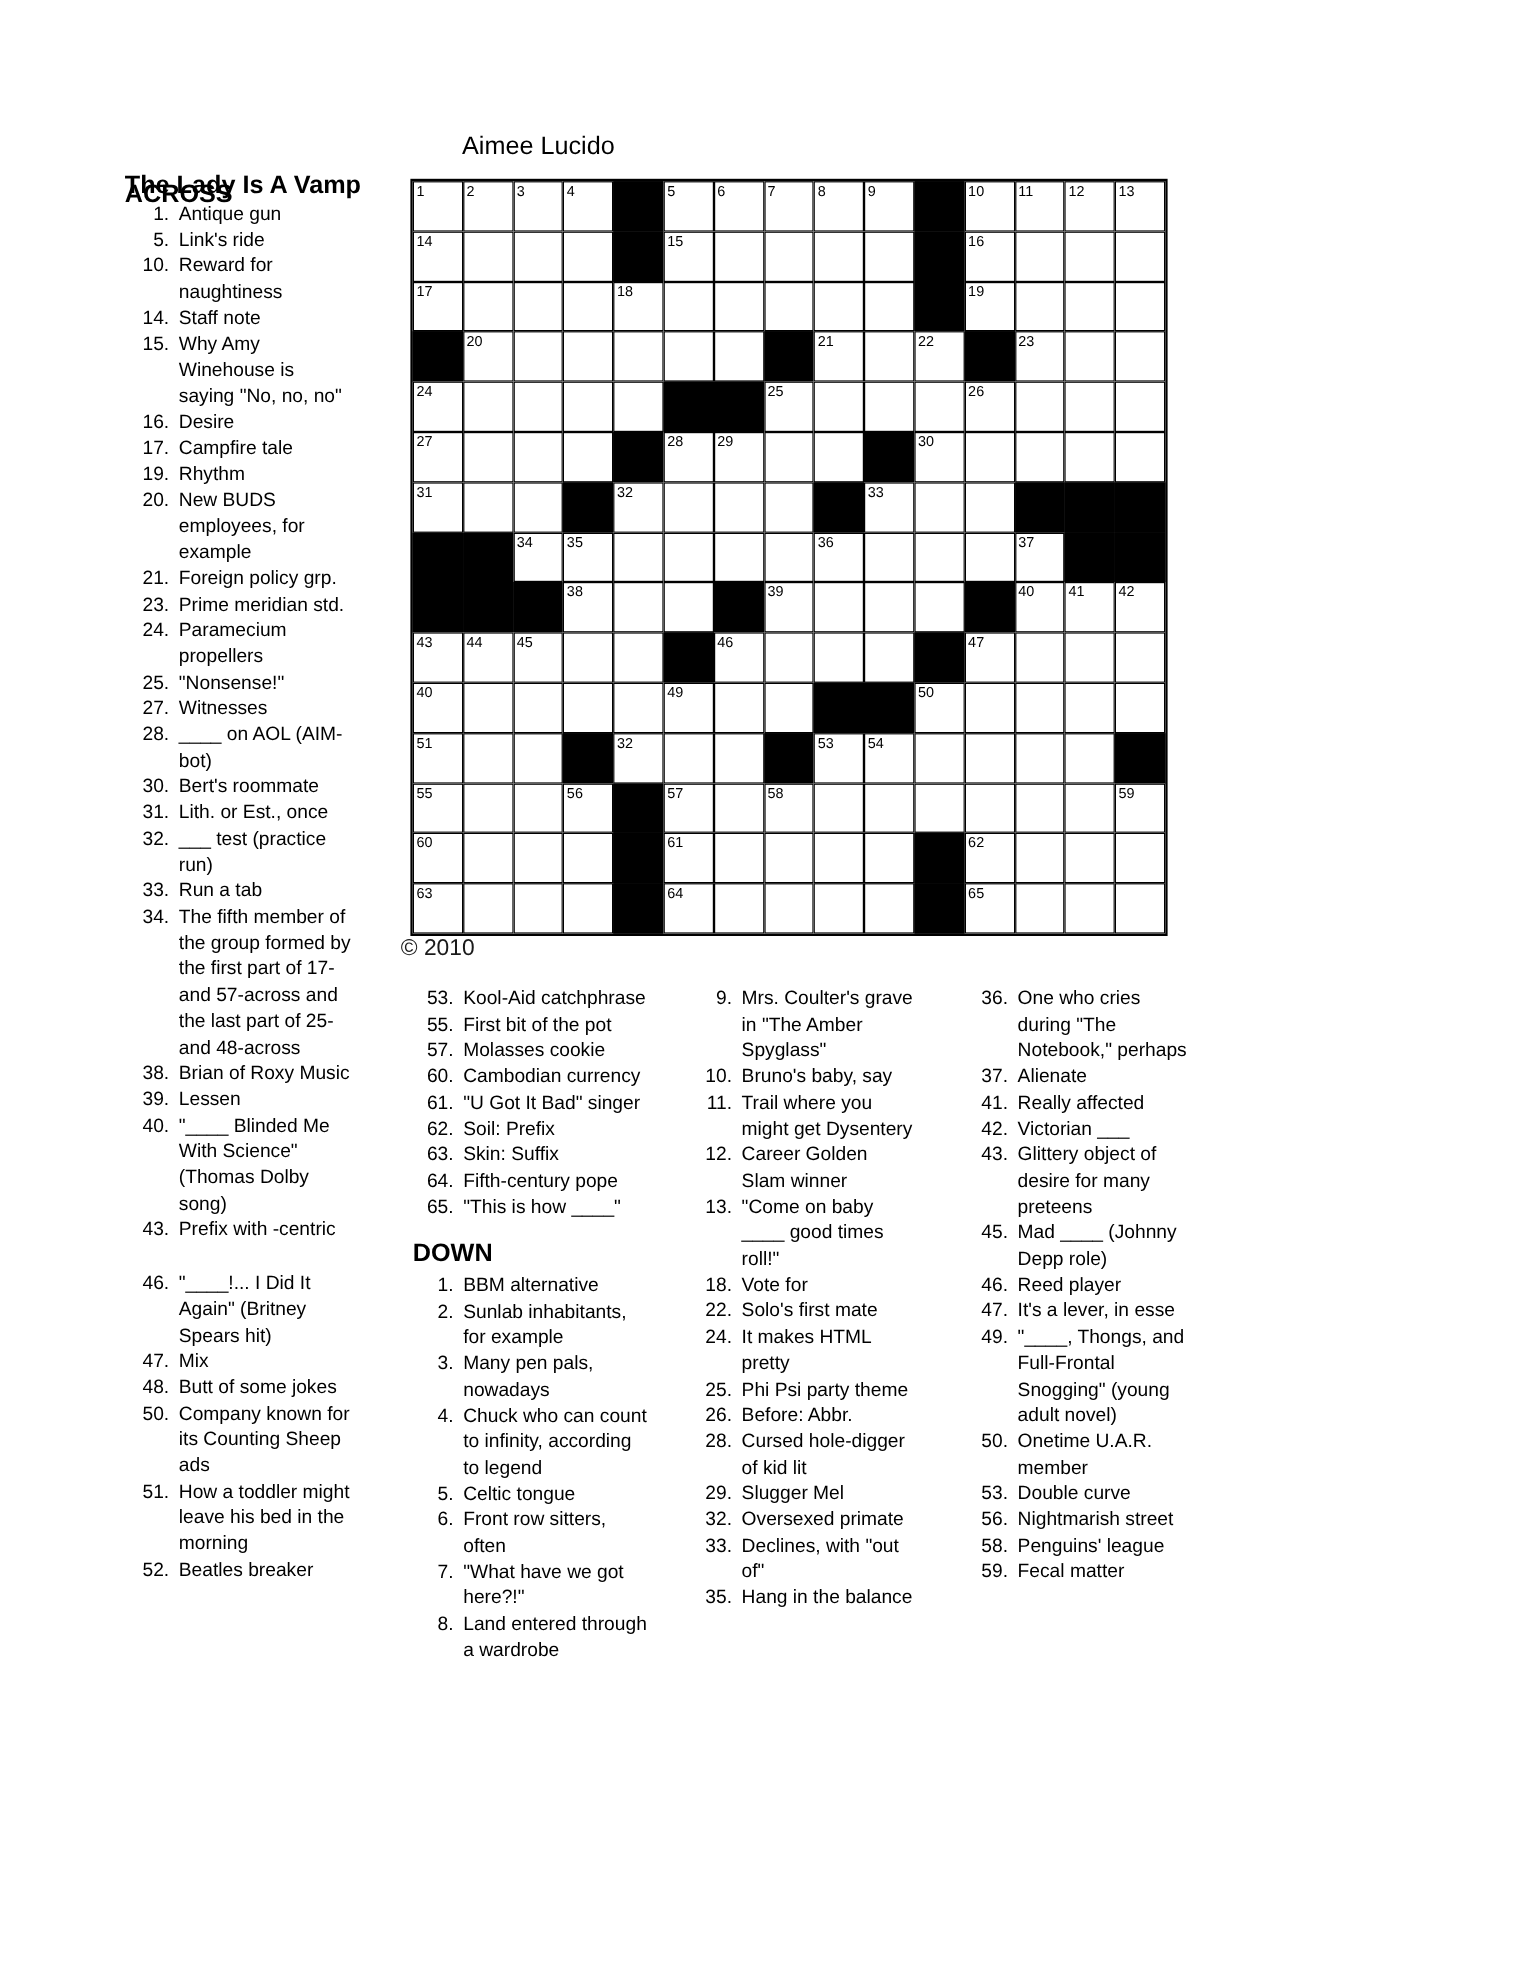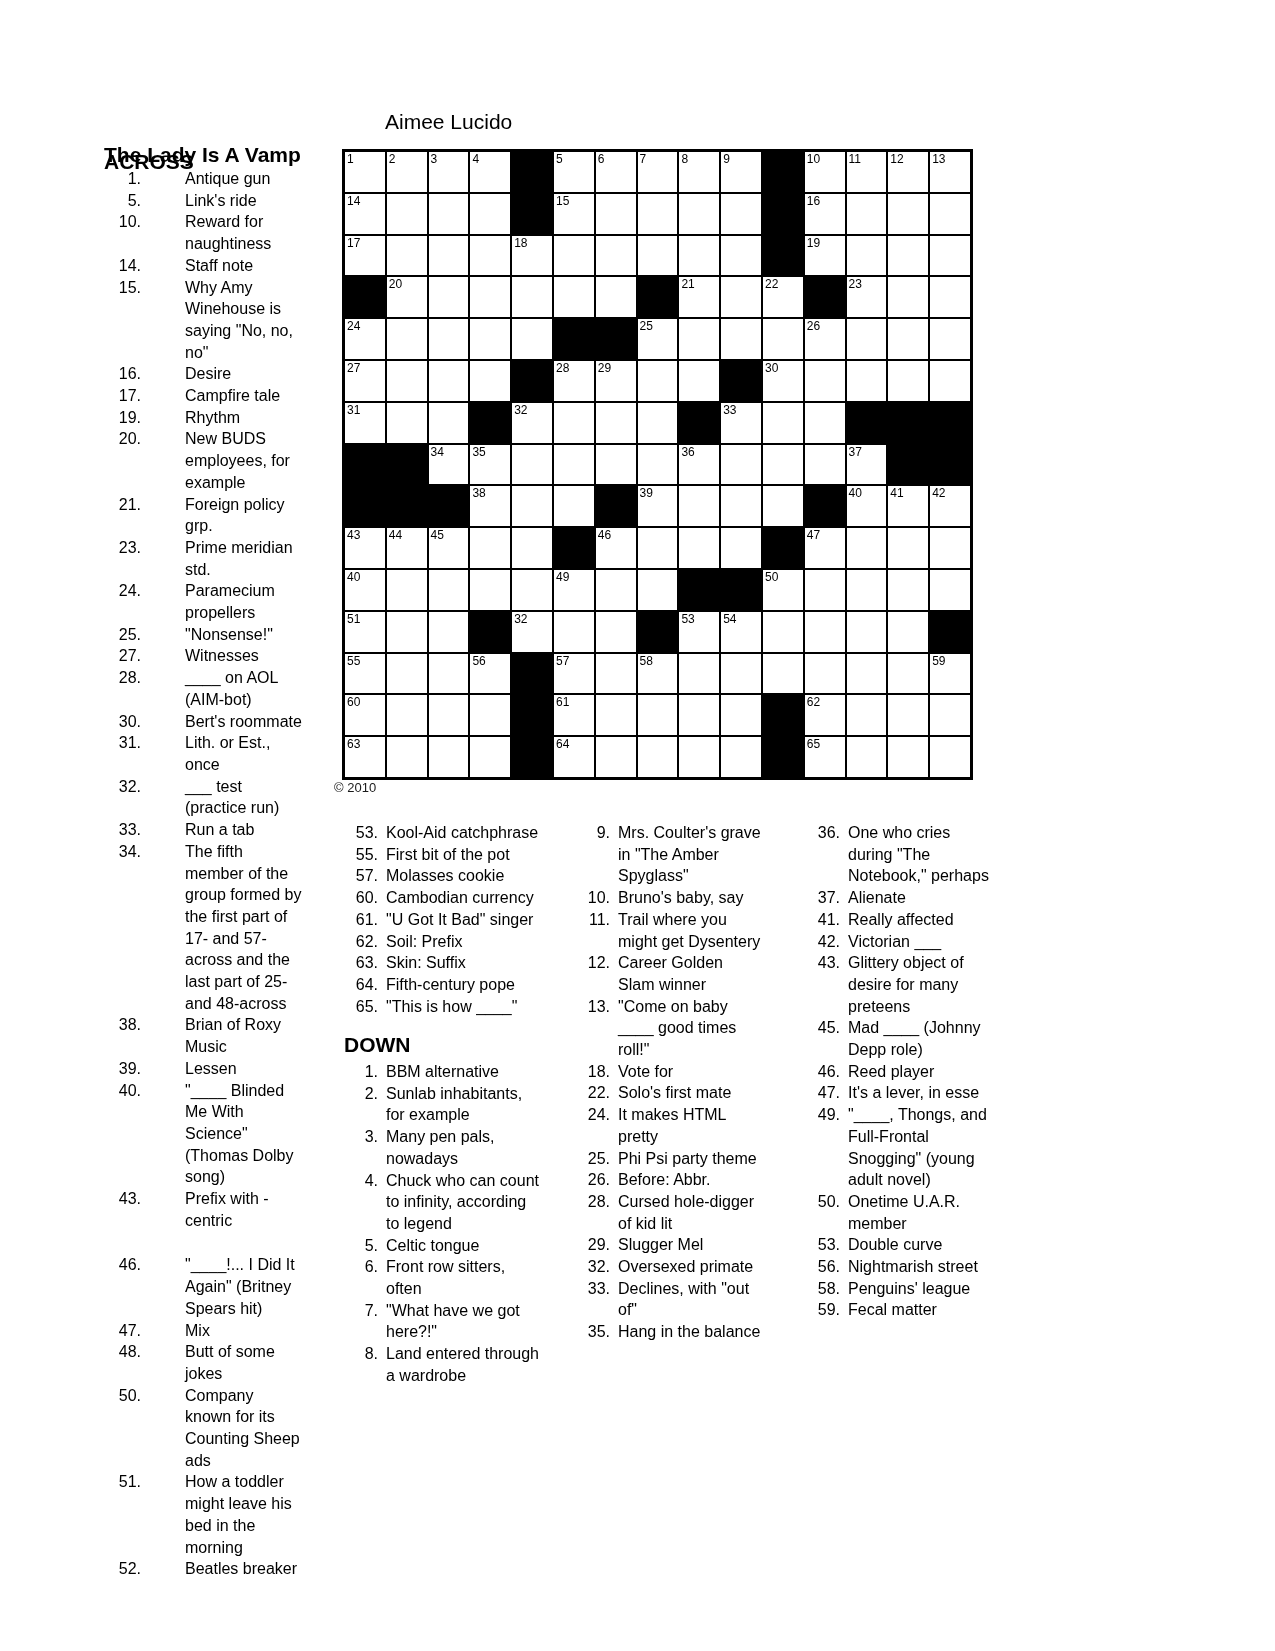--- a/index.html
+++ b/index.html
@@ -14,35 +14,35 @@
   #across-head{position:absolute;left:104px;top:150px;}
   .clue-col{position:absolute;font-size:16px;line-height:21.7px;}
   #col1{left:104px;top:168px;width:200px;}
   #col2{left:336px;top:822px;width:204px;}
   #col3{left:568px;top:822px;width:196px;}
   #col4{left:798px;top:822px;width:200px;}
   .clue{display:flex;}
   .cn{flex:0 0 45px;text-align:right;padding-right:8px;box-sizing:border-box;}
   #col2 .cn,#col3 .cn,#col4 .cn{flex:0 0 50px;}
   .ct{flex:1;}
-  #col1 .ct{max-width:146px;margin-left:36px;}
+  #col1 .ct{max-width:146px;}
   #col2 .ct{max-width:154px;}
   #col3 .ct{max-width:145px;}
   #col4 .ct{max-width:150px;}
   .gap-before{margin-top:23px;}
   #down-head{margin:17px 0 5px 8px;}
   #grid{
     position:absolute;left:342px;top:149px;
     display:grid;grid-template-columns:repeat(15,41.8px);grid-template-rows:repeat(15,41.8px);
     border:2px solid #000;background:#fff;
   }
   .cell{position:relative;border:1px solid #000;box-sizing:border-box;background:#fff;}
   .cell.black{background:#000;}
   .cellnum{position:absolute;top:0;left:2px;font-size:12px;line-height:15px;}
-  #copyright{position:absolute;left:334px;top:780px;font-size:13px;color:#1a1a1a;}
+  #copyright{position:absolute;left:334px;top:780px;font-size:19px;color:#1a1a1a;}
 </style>
 </head>
 <body>
 
 <div class="page-title">The Lady Is A Vamp</div>
 <div class="author">Aimee Lucido</div>
 
 <div id="across-head" class="sec-head">ACROSS</div>
 
 <div id="col1" class="clue-col">

